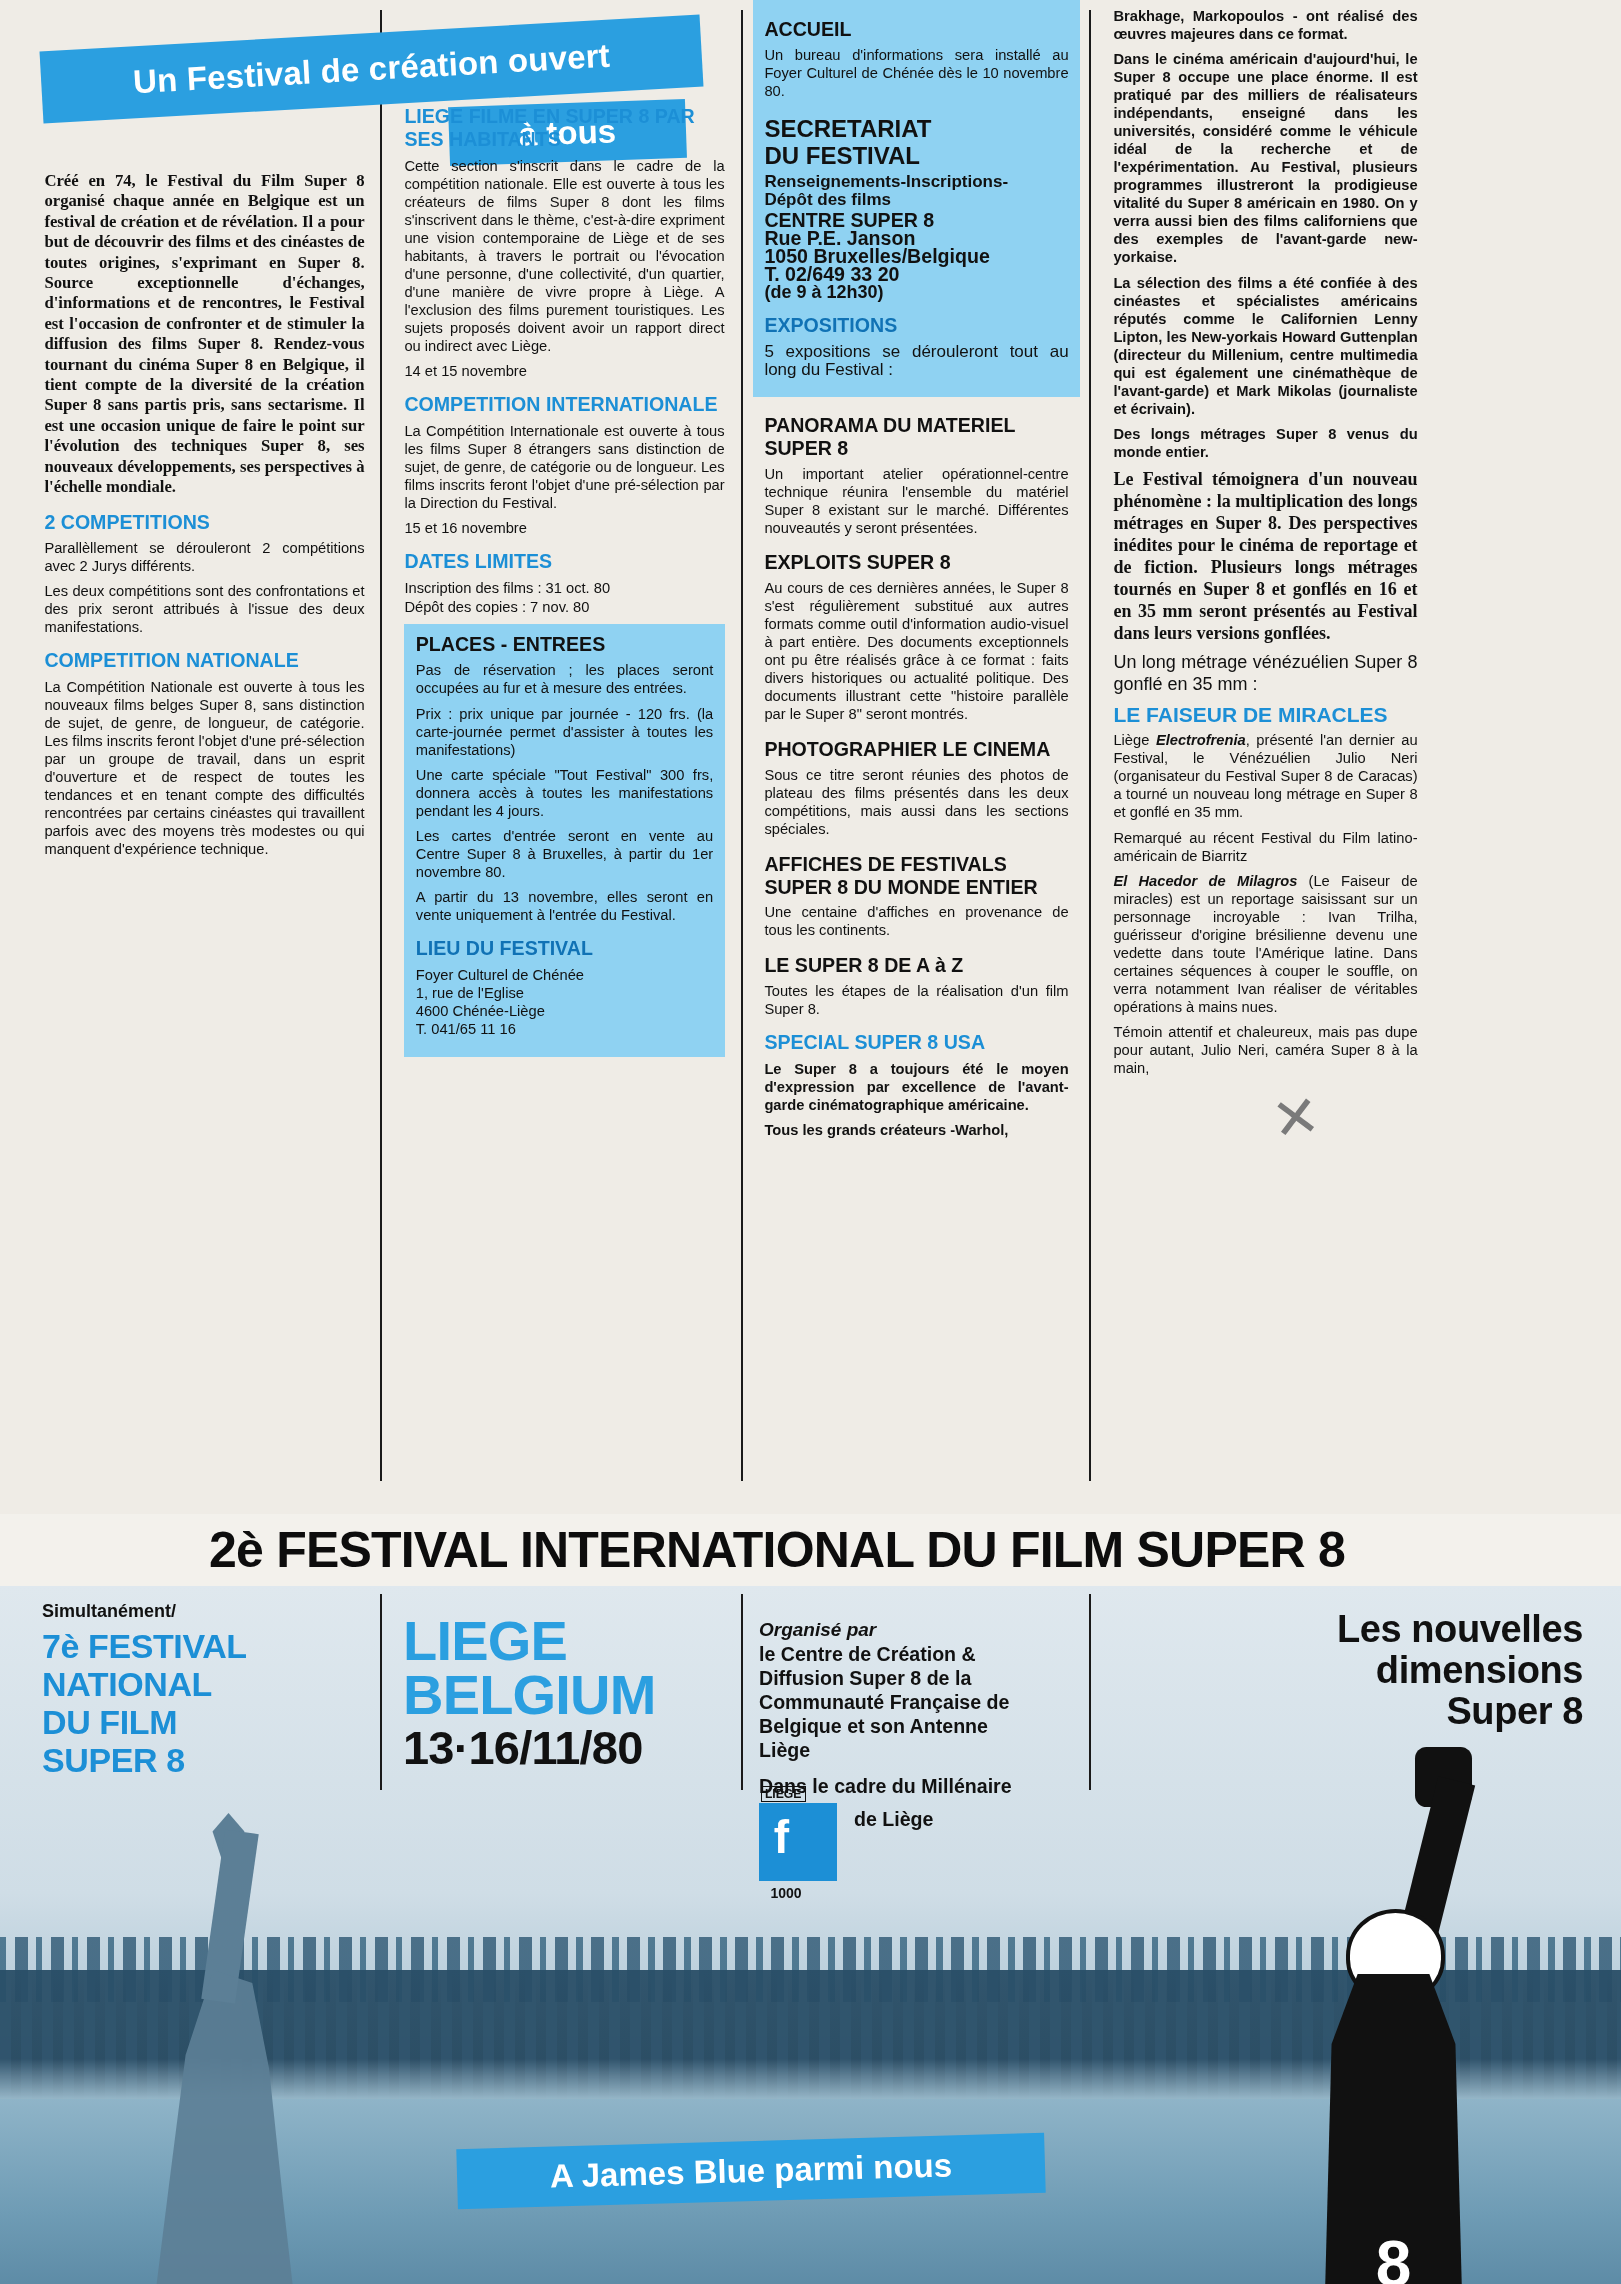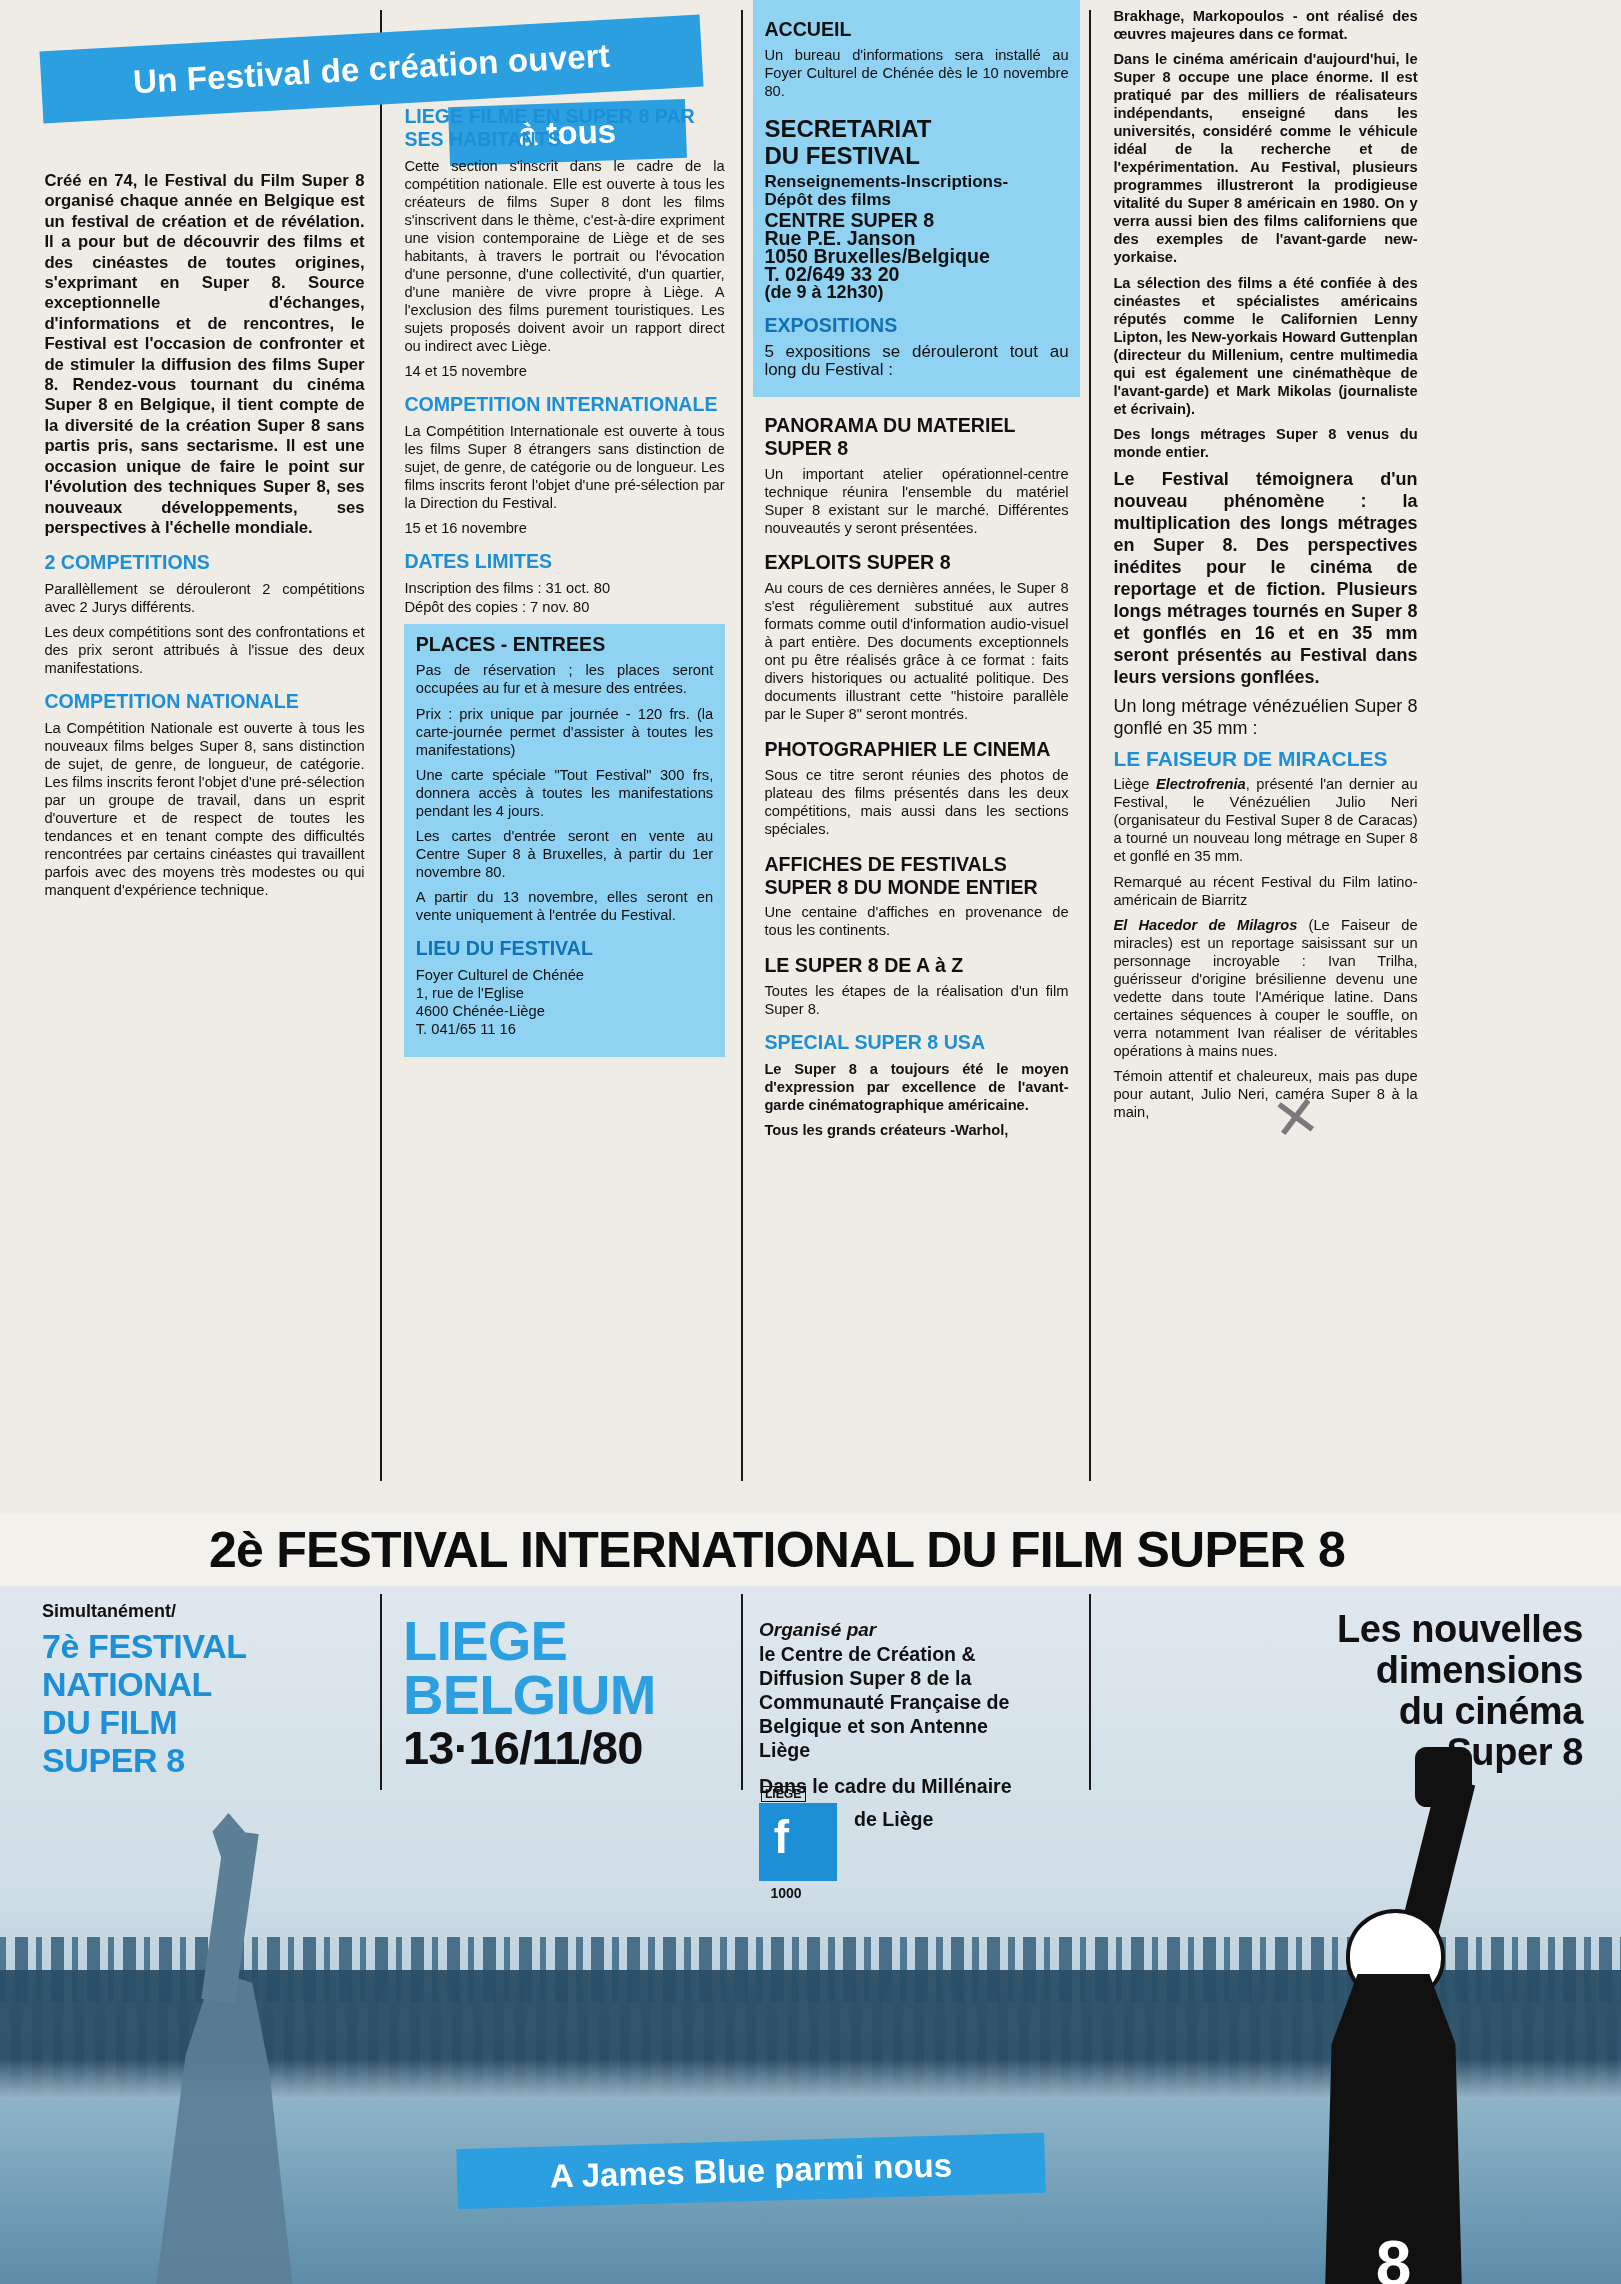--- a/index.html
+++ b/index.html
@@ -50,20 +50,21 @@
   }
   .banner2 span{
     display:block;color:#fff;font-weight:bold;font-size:33px;
     line-height:59px;text-align:center;
   }
 
   p{margin:0 0 7.3px 0;}
   .body{
     font-size:16.7px;line-height:20.4px;text-align:justify;
     font-weight:bold;
+    font-family:Liberation Serif, serif;
   }
   .body-light{
     font-size:15.5px;line-height:19px;text-align:justify;font-weight:normal;
   }
   .small{
     font-size:14.7px;line-height:18px;text-align:justify;
   }
   .h-blue{
     color:#1c8fd6;font-weight:bold;font-size:19.6px;line-height:23px;
     margin:13px 0 5.7px 0;
@@ -375,21 +376,20 @@
           <div class="lf">f</div>
           <div class="logo-num">1000</div>
         </div>
         <div class="mill" style="position:absolute;left:95px;top:4.9px;margin:0;">de Liège</div>
       </div>
     </div>
 
     <div class="bt-col" style="left:1110px;width:473px;padding-top:8.2px;">
       <div class="right-claim">Les nouvelles</div>
       <div class="right-claim">dimensions</div>
-      <div class="right-claim">du cinéma</div>
       <div class="right-claim">Super 8</div>
     </div>
 
     <div class="statue">
       <div class="torch"></div>
       <div class="arm"></div>
       <div class="body-s"></div>
     </div>
 
     <div class="wrestler">

